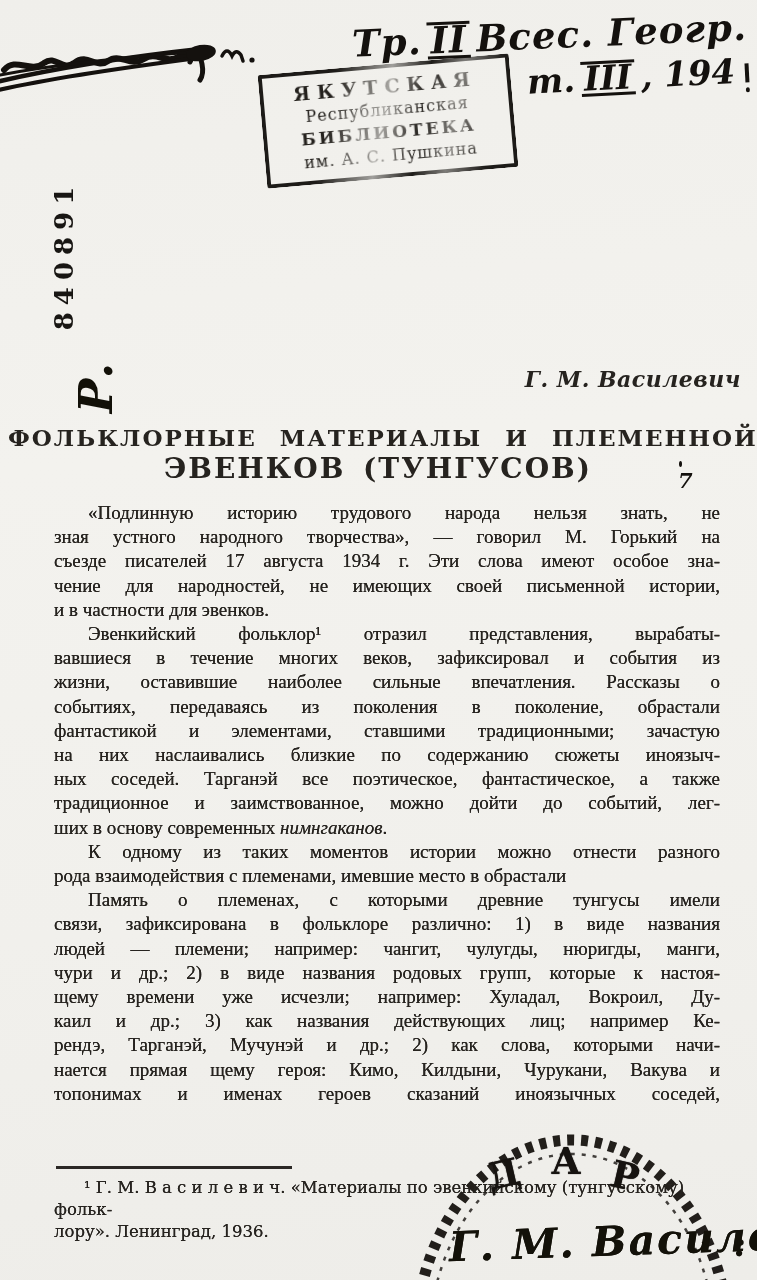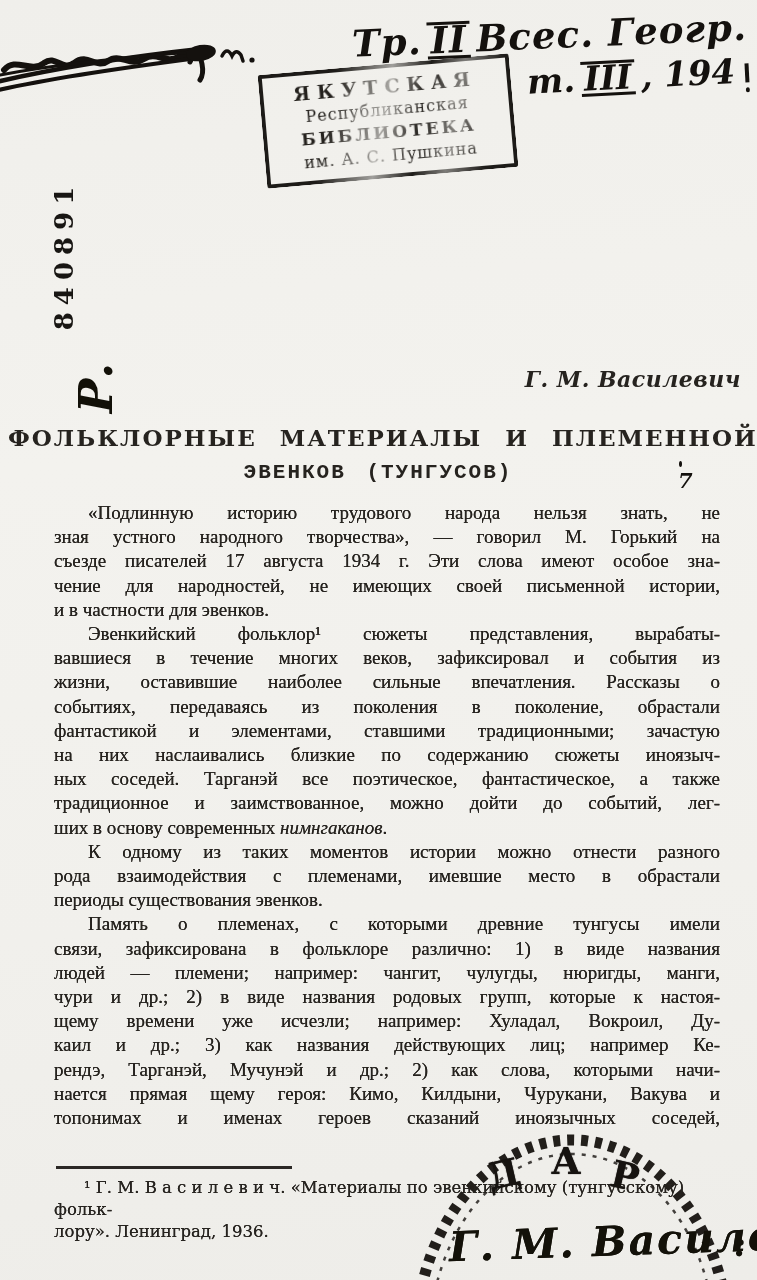--- a/index.html
+++ b/index.html
@@ -41,21 +41,21 @@
   }
   .margin-letter {
     position:absolute; left:56px; top:362px; width:78px; height:52px;
     transform:rotate(-90deg); text-align:center;
     font-size:46px; font-weight:bold; font-style:italic; color:#121008;
   }
   
   .byline { position:absolute; right:16px; top:366px; font-size:22px; font-weight:bold; font-style:italic; letter-spacing:.5px; }
   .title { position:absolute; left:8px; top:424px; width:740px; text-align:center; font-weight:bold; }
   .title .t1 { font-size:23px; letter-spacing:2px; word-spacing:13px; white-space:nowrap; }
-  .title .t2 { font-size:21px; letter-spacing:2px; word-spacing:6px; margin-top:10px;font-family:Liberation Mono, monospace; }
+  .title .t2 { font-size:28px; letter-spacing:2px; word-spacing:6px; margin-top:1px; }
   .stray-mark { position:absolute; left:678px; top:468px; font-size:21px; font-style:italic; font-weight:bold; color:#14110e; }
   .stray-mark::before { content:""; position:absolute; left:1px; top:-7px; width:3px; height:6px; background:#14110e; border-radius:50%; }
   .body-text {
     position:absolute; left:54px; top:501px; width:666px;
     font-size:19px; line-height:24.2px; text-shadow:0 0 .35px currentColor;
   }
   .paragraph { margin:0; }
   .text-line { text-align:justify; text-align-last:justify; white-space:normal;font-family:Liberation Serif, serif; }
   .paragraph .text-line:first-child { text-indent:34px; }
   .paragraph .text-line:last-child { text-align-last:left; }
@@ -122,34 +122,33 @@
 
   <div class="body-text">
       <div class="paragraph">
         <div class="text-line">«Подлинную историю трудового народа нельзя знать, не</div>
         <div class="text-line">зная устного народного творчества», — говорил М. Горький на</div>
         <div class="text-line">съезде писателей 17 августа 1934 г. Эти слова имеют особое зна-</div>
         <div class="text-line">чение для народностей, не имеющих своей письменной истории,</div>
         <div class="text-line">и в частности для эвенков.</div>
       </div>
       <div class="paragraph">
-        <div class="text-line">Эвенкийский фольклор¹ сюжеты представления, вырабаты-</div>
+        <div class="text-line">Эвенкийский фольклор¹ отразил представления, вырабаты-</div>
         <div class="text-line">вавшиеся в течение многих веков, зафиксировал и события из</div>
         <div class="text-line">жизни, оставившие наиболее сильные впечатления. Рассказы о</div>
         <div class="text-line">событиях, передаваясь из поколения в поколение, обрастали</div>
         <div class="text-line">фантастикой и элементами, ставшими традиционными; зачастую</div>
         <div class="text-line">на них наслаивались близкие по содержанию сюжеты иноязыч-</div>
         <div class="text-line">ных соседей. Тарганэй все поэтическое, фантастическое, а также</div>
         <div class="text-line">традиционное и заимствованное, можно дойти до событий, лег-</div>
         <div class="text-line">ших в основу современных <i>нимнгаканов</i>.</div>
       </div>
       <div class="paragraph">
         <div class="text-line">К одному из таких моментов истории можно отнести разного</div>
         <div class="text-line">рода взаимодействия с племенами, имевшие место в обрастали</div>
-        <div class="text-line">периоды существования эвенков.</div>
       </div>
       <div class="paragraph justify-last">
         <div class="text-line">Память о племенах, с которыми древние тунгусы имели</div>
         <div class="text-line">связи, зафиксирована в фольклоре различно: 1) в виде названия</div>
         <div class="text-line">людей — племени; например: чангит, чулугды, нюригды, манги,</div>
         <div class="text-line">чури и др.; 2) в виде названия родовых групп, которые к настоя-</div>
         <div class="text-line">щему времени уже исчезли; например: Хуладал, Вокроил, Ду-</div>
         <div class="text-line">каил и др.; 3) как названия действующих лиц; например Ке-</div>
         <div class="text-line">рендэ, Тарганэй, Мучунэй и др.; 2) как слова, которыми начи-</div>
         <div class="text-line">нается прямая щему героя: Кимо, Килдыни, Чурукани, Вакува и</div>

